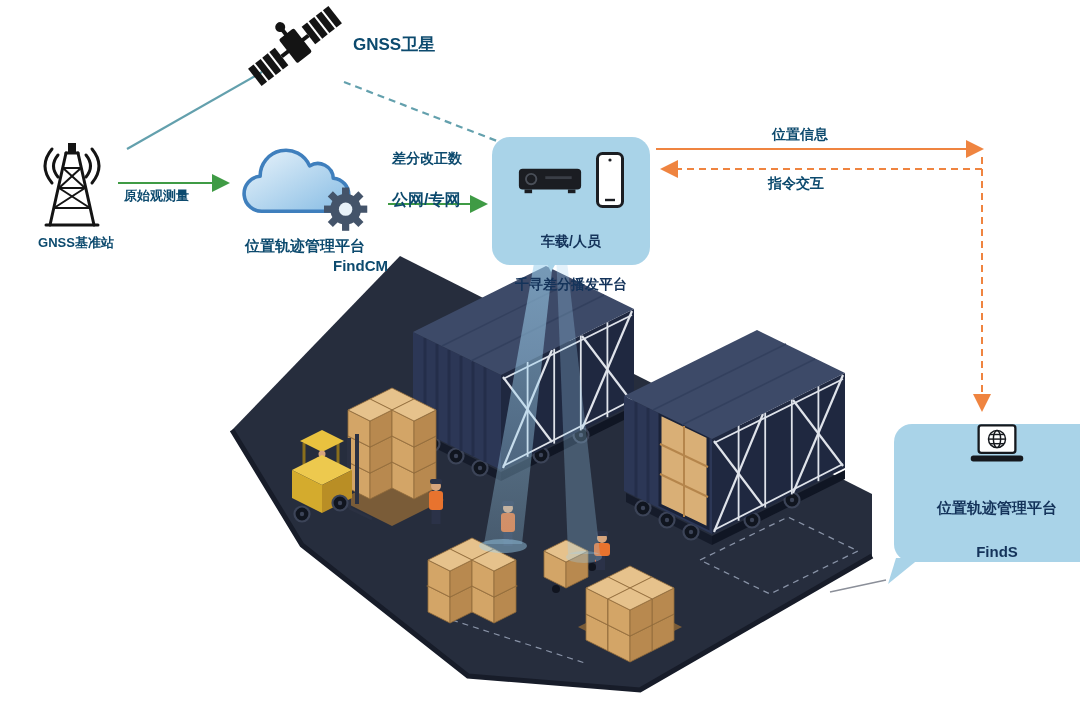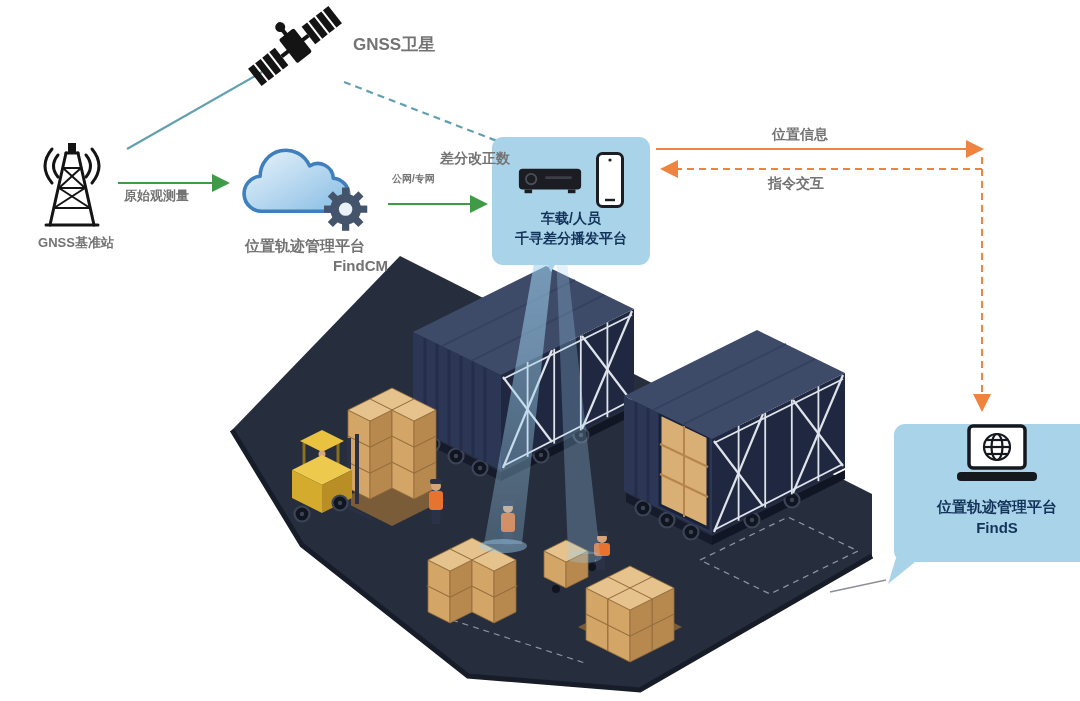--- a/index.html
+++ b/index.html
@@ -2,26 +2,26 @@
 <html><head>
 <meta charset="utf-8">
 <style>
   html,body { margin:0; padding:0; background:#ffffff; }
   .canvas {
     position:relative; width:1080px; height:701px; background:#ffffff;
     font-family:"Liberation Sans","DejaVu Sans",sans-serif; overflow:hidden;
   }
   .abs { position:absolute; }
   .lbl {
-    position:absolute; color:#737373; font-weight:700; white-space:nowrap;
+    position:absolute; color:#0c4a6e; font-weight:700; white-space:nowrap;
     line-height:1.25;
   }
   .node-box {
-    position:absolute; background:#a9d3e8; border-radius:11px;
-    display:flex; flex-direction:column; align-items:center; justify-content:flex-start;
+    position:absolute; background:#a9d3e8; border-radius:18px;
+    display:flex; flex-direction:column; align-items:center; justify-content:flex-start;gap:23px;
   }
   .node-box .icons-row { display:flex; align-items:center; gap:12px; }
   .node-box .txt {
     color:#14335a; font-weight:700; font-size:14px; line-height:1.4; text-align:center;
     white-space:nowrap;
   }
   svg { display:block; }
 </style>
 </head>
 <body>
@@ -341,19 +341,19 @@
 
   <div class="lbl" style="left:353px; top:34px; font-size:17px;">GNSS卫星</div>
 
   <div class="lbl" style="left:8px; top:235px; width:136px; text-align:center; font-size:13px;">GNSS基准站</div>
 
   <div class="lbl" style="left:222px; top:237px; width:166px; text-align:center; font-size:15px;">位置轨迹管理平台</div>
   <div class="lbl" style="left:222px; top:257px; width:166px; text-align:right; font-size:15px;">FindCM</div>
 
   <div class="lbl" style="left:124px; top:188px; font-size:13px;">原始观测量</div>
 
-  <div class="lbl" style="left:392px; top:150px; font-size:14px;margin-left:48px;">差分改正数</div>
-  <div class="lbl" style="left:392px; top:173px; font-size:10px;">公网/专网</div>
+  <div class="lbl" style="left:392px; top:150px; font-size:14px;">差分改正数</div>
+  <div class="lbl" style="left:392px; top:190px; font-size:16px;">公网/专网</div>
 
   <div class="lbl" style="left:772px; top:126px; font-size:14px;">位置信息</div>
   <div class="lbl" style="left:768px; top:175px; font-size:14px;">指令交互</div>
 
 </div>
 
 </body></html>

